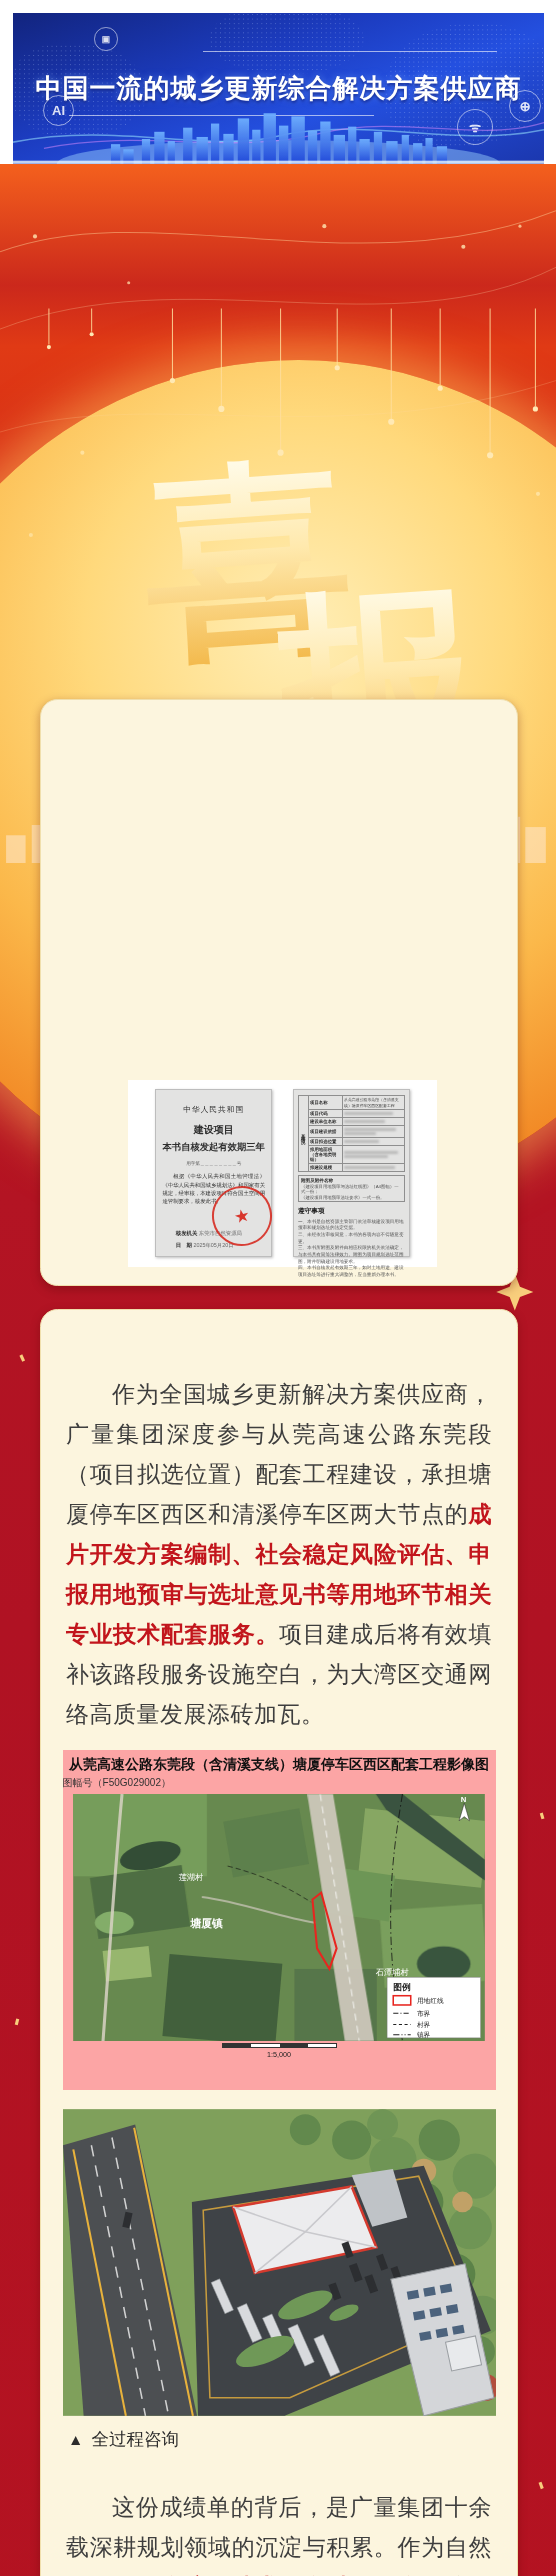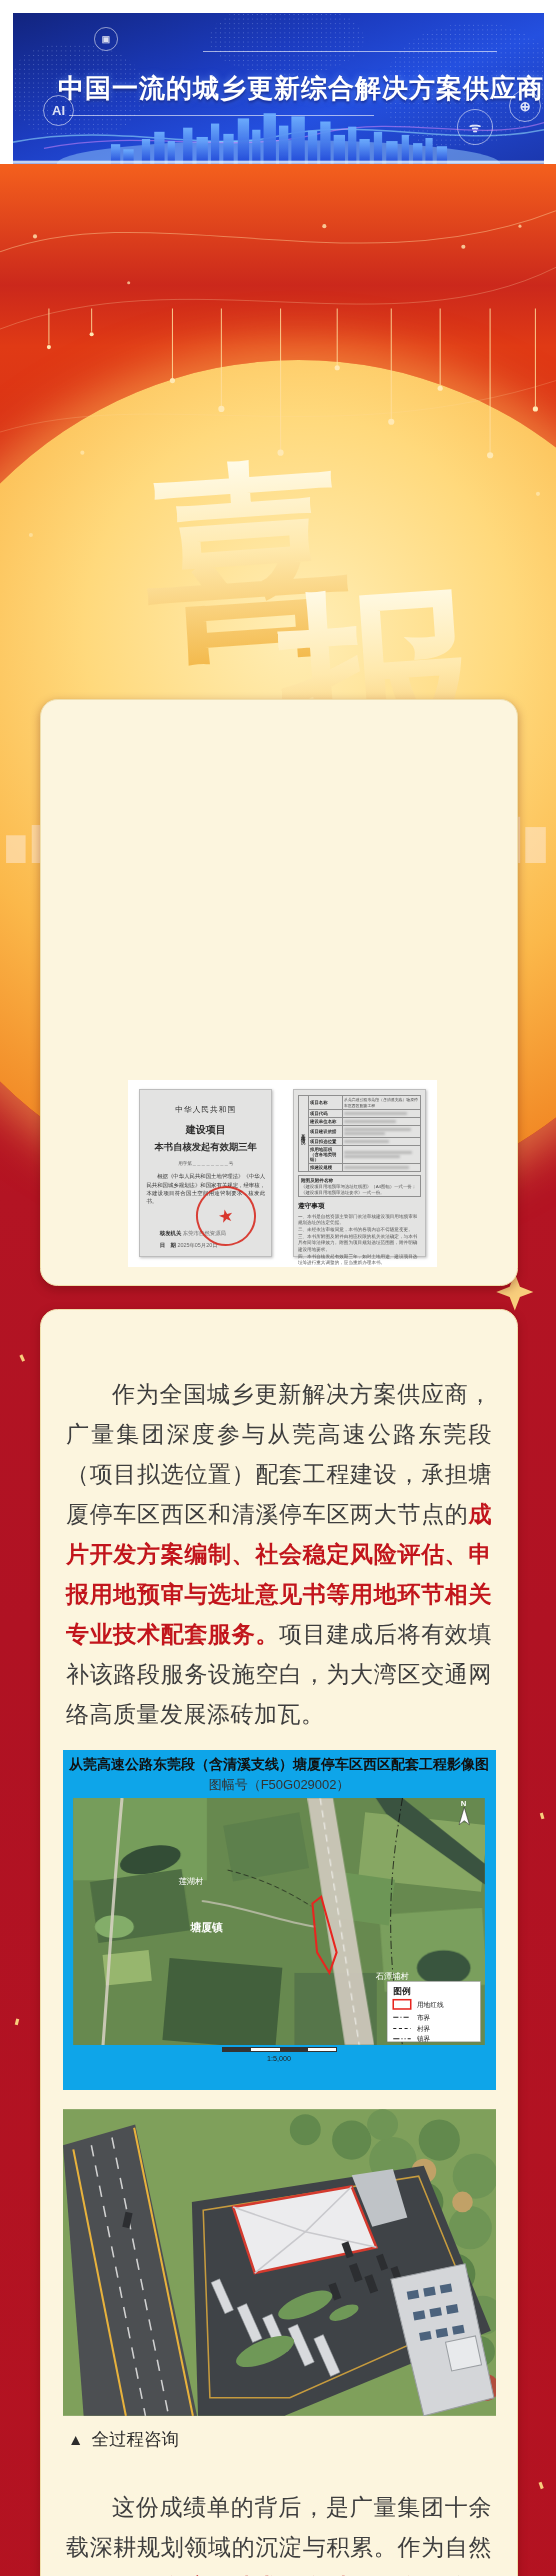--- a/index.html
+++ b/index.html
@@ -4,21 +4,21 @@
 <style>
   html,body{margin:0;padding:0;background:#fff;}
   #page{position:relative;width:556px;height:3622px;background:#ffffff;overflow:hidden;
         font-family:"Liberation Sans",sans-serif;}
   
   .banner{position:absolute;left:13px;top:13px;width:531px;height:151px;overflow:hidden;
           background:linear-gradient(160deg,#12247e 0%,#1c3cc0 38%,#2450e0 62%,#1b37ae 100%);}
   .dotmap{position:absolute;opacity:.35;background-image:radial-gradient(#bcd0ff 0.7px,transparent 0.9px);
           background-size:4.6px 4.6px;}
   .banner-line{position:absolute;height:1px;background:rgba(255,255,255,.75);}
-  .banner-title{position:absolute;left:0;right:0;top:58px;text-align:right;color:#fff;
+  .banner-title{position:absolute;left:0;right:0;top:58px;text-align:center;color:#fff;
                 font-size:26px;font-weight:700;letter-spacing:1px;
                 text-shadow:0 1.5px 3.1px rgba(10,25,120,.8),0 0 7.2px rgba(120,170,255,.6);}
   .b-circle{position:absolute;border:1px solid rgba(255,255,255,.55);border-radius:50%;color:rgba(255,255,255,.85);
             display:flex;align-items:center;justify-content:center;font-weight:700;}
   .banner-skyline{position:absolute;left:0;bottom:0;width:100%;height:52px;}
   
   .redzone{position:absolute;left:0;top:164px;width:556px;height:3038px;overflow:hidden;
     background:linear-gradient(180deg,#f4601d 0%,#e8411573 4%,#e03a15 6%,#d02417 14%,#c01a1e 24%,#b31423 34%,#b01223 48%,#b61320 100%);
     background-color:#b31421;}
   .sun{position:absolute;left:-124px;top:196px;width:845px;height:845px;border-radius:50%;
@@ -39,21 +39,21 @@
         border-radius:17.5px;box-shadow:0 3.1px 9.3px rgba(90,10,10,.35);}
   #card1{top:699px;height:585px;}
   #card2{top:1309px;height:1454px;}
   .para{position:absolute;left:25px;right:25px;color:#3e3e3e;font-size:23px;line-height:40px;
         text-align:justify;text-indent:2em;letter-spacing:0.5px;}
   .para .hl{color:#c2151c;font-weight:700;}
   
   .cert-panel{position:absolute;left:87px;top:380px;width:309px;height:187px;background:#ffffff;
               display:flex;justify-content:center;gap:20.6px;padding-top:9.3px;box-sizing:border-box;}
   .doc{background:#e3e3e2;border:0.5px solid #bdbdbd;box-shadow:0.5px 1px 2.6px rgba(0,0,0,.25);
-       width:133px;height:168px;position:relative;box-sizing:border-box;padding:7.2px 6.2px;color:#2f2f2f;}
+       width:117px;height:168px;position:relative;box-sizing:border-box;padding:7.2px 6.2px;color:#2f2f2f;}
   .doc-left{text-align:center;}
   .d-country{font-size:7.7px;letter-spacing:1px;margin-top:7.2px;}
   .d-t1{font-size:10px;font-weight:700;margin-top:8.2px;}
   .d-t2{font-size:9.3px;font-weight:700;margin-top:4.1px;}
   .d-no{font-size:4.6px;color:#555;margin-top:7.2px;}
   .d-body{font-size:5.4px;text-align:justify;margin-top:6.2px;line-height:1.55;text-indent:2em;}
   .d-issuer,.d-date{font-size:5.4px;text-align:left;margin-left:13.4px;margin-top:5.2px;}
   .d-issuer{margin-top:24px;}
   .blurred{filter:blur(0.6px);color:#6a6a6a;}
   .seal{position:absolute;left:56px;top:96px;width:56px;height:56px;border:2.1px solid rgba(214,34,24,.85);
@@ -67,24 +67,24 @@
   .rt .lab{width:30px;font-weight:700;}
   .bar{height:3.1px;background:#b9b9b9;border-radius:1px;filter:blur(0.8px);margin:1px 0;}
   .tinyval{font-size:3.9px;line-height:1.3;filter:blur(0.2px);color:#444;}
   .att{font-size:4.4px;margin-top:3.1px;border:0.5px solid #8f8f8f;padding:1.5px 2.1px;}
   .att b{display:block;font-size:4.6px;}
   .attline{filter:blur(0.4px);color:#555;margin-top:1px;}
   .comp{margin-top:5.2px;font-size:4.6px;}
   .comp b{font-size:6.7px;display:block;margin-bottom:2.1px;color:#222;}
   .compline{filter:blur(0.5px);color:#555;line-height:1.45;}
   
-  .map-panel{position:absolute;left:21.6px;top:440px;width:433px;height:340px;background:#0ea5e9;
+  .map-panel{position:absolute;left:21.6px;top:440px;width:433px;height:340px;background:#fca5a5;
              box-sizing:border-box;padding-top:6.2px;}
   .map-title{text-align:center;font-size:14px;font-weight:700;color:#111;}
-  .map-sub{text-align:center;font-size:13px;color:#333;margin-top:2.1px;}
+  .map-sub{text-align:left;font-size:10px;color:#333;margin-top:2.1px;}
   .map-svg{display:block;margin:4.1px auto 0 auto;}
   .map-scale{text-align:center;font-size:7.2px;color:#222;margin-top:2.1px;}
   .scalebar{width:113px;height:2.6px;margin:2.1px auto 0 auto;border:0.5px solid #333;
             background:repeating-linear-gradient(90deg,#333 0 28px,#fff 28px 57px);}
   .render-panel{position:absolute;left:21.6px;top:799px;width:433px;height:307px;overflow:hidden;}
   .caption{position:absolute;left:27px;top:1117px;font-size:17.5px;color:#2c2c2c;font-weight:500;}
   .caption .tri{font-size:15.5px;margin-right:8.2px;}
   svg text{font-family:"Liberation Sans",sans-serif;}
 </style>
 </head>

